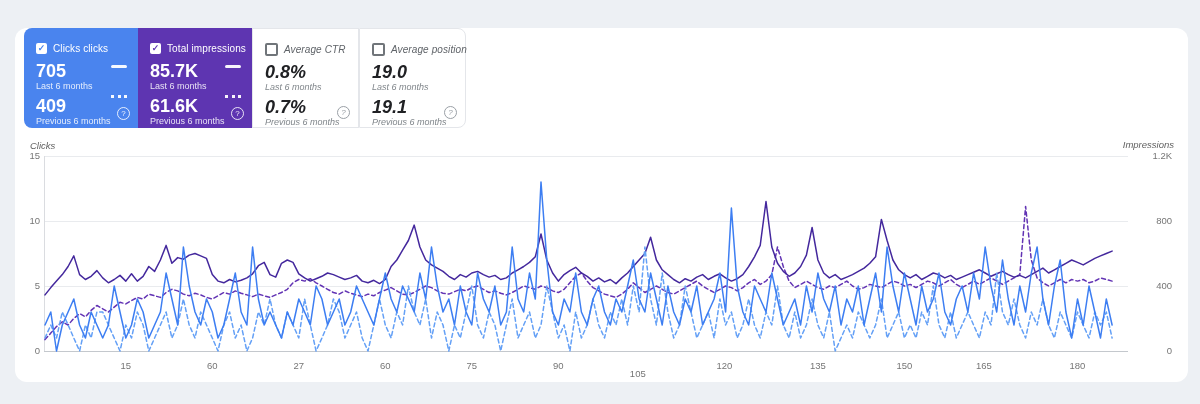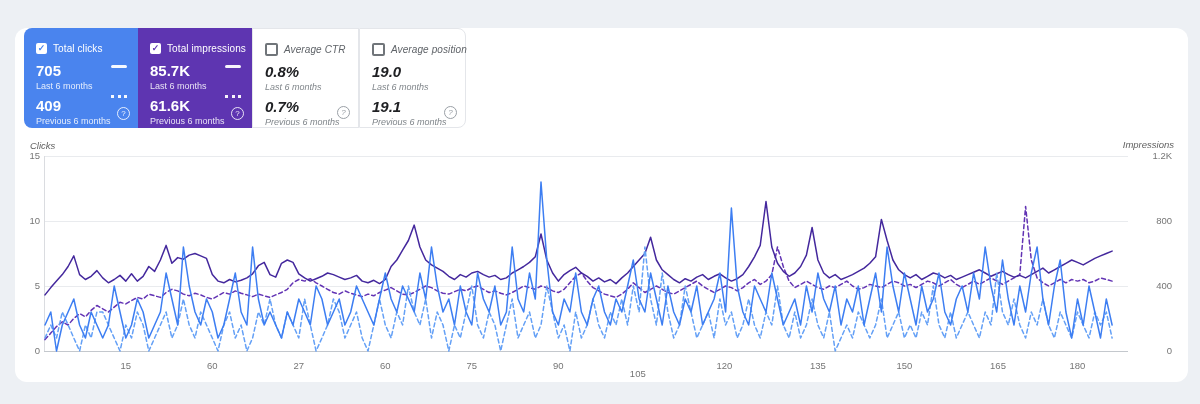--- a/index.html
+++ b/index.html
@@ -26,21 +26,21 @@
   .card-head{display:flex;align-items:center;gap:6px;height:16px;margin-top:2px;}
   .card-label{font-size:10px;letter-spacing:.1px;white-space:nowrap;}
   .card.unchecked .card-label{color:#5f6368;}
   .checkbox{
     width:11px;height:11px;border-radius:2px;flex:0 0 auto;
     display:flex;align-items:center;justify-content:center;
   }
   .card.checked .checkbox{background:#ffffff;}
   .card.checked .checkbox .mark{font-size:9px;font-weight:bold;line-height:1;}
   .card.unchecked .checkbox{border:2px solid #70757a;width:9px;height:9px;}
-  .card-value{font-size:15px;font-weight:bold;margin-top:7px;line-height:16px;}
+  .card-value{font-size:18px;font-weight:bold;margin-top:7px;line-height:16px;}
   .card-caption{font-size:9px;opacity:.85;margin-top:2px;line-height:10px;}
   .card.unchecked .card-caption{color:#80868b;opacity:1;}
   .trend{position:absolute;right:11px;width:16px;}
   .trend.solid{border-top:3px solid rgba(255,255,255,.95);border-radius:2px;top:37px;}
   .trend.dotted{border-top:3px dotted rgba(255,255,255,.95);top:67px;}
   .help{
     position:absolute;right:8px;bottom:8px;width:11px;height:11px;border-radius:50%;
     border:1px solid rgba(255,255,255,.85);color:rgba(255,255,255,.9);
     font-size:8px;line-height:11px;text-align:center;
   }
@@ -57,21 +57,21 @@
 <body style="background: rgb(237, 240, 244);">
 
 <div class="panel"></div>
 
 <div class="cards">
   <div class="card first checked" style="background: rgb(74, 132, 238); color: rgb(255, 255, 255);">
     <div class="card-head">
       <span class="checkbox">
           <span class="mark" style="color: rgb(74, 132, 238);">✓</span>
         </span>
-      <span class="card-label">Total clicks</span>
+      <span class="card-label">Clicks clicks</span>
     </div>
     <div class="card-value">705</div>
     <div class="card-caption">Last 6 months</div>
     <div class="card-value">409</div>
     <div class="card-caption">Previous 6 months</div>
     <span class="trend solid"></span>
     <span class="trend dotted"></span>
     <span class="help">?</span>
   </div>
   <div class="card checked" style="background: rgb(94, 53, 177); color: rgb(255, 255, 255);">
@@ -132,21 +132,21 @@
     <div class="tick" style="left: 110.752px; top: 360px; width: 30px; text-align: center;">15</div>
     <div class="tick" style="left: 197.272px; top: 360px; width: 30px; text-align: center;">60</div>
     <div class="tick" style="left: 283.792px; top: 360px; width: 30px; text-align: center;">27</div>
     <div class="tick" style="left: 370.312px; top: 360px; width: 30px; text-align: center;">60</div>
     <div class="tick" style="left: 456.832px; top: 360px; width: 30px; text-align: center;">75</div>
     <div class="tick" style="left: 543.352px; top: 360px; width: 30px; text-align: center;">90</div>
     <div class="tick" style="left: 629.872px; top: 368px; width: 30px; text-align: left;">105</div>
     <div class="tick" style="left: 716.392px; top: 360px; width: 30px; ">120</div>
     <div class="tick" style="left: 802.912px; top: 360px; width: 30px; text-align: center;">135</div>
     <div class="tick" style="left: 889.432px; top: 360px; width: 30px; text-align: center;">150</div>
-    <div class="tick" style="left: 975.952px; top: 360px; width: 30px; text-align: right;">165</div>
+    <div class="tick" style="left: 975.952px; top: 360px; width: 30px; text-align: left;">165</div>
     <div class="tick" style="left: 1062.47px; top: 360px; width: 30px; text-align: center;">180</div>
     <svg class="plot" width="1070" height="196" viewBox="0 0 1070 196" style="left: 44px; top: 156px;">
       <polyline points="1.0,183.6 6.8,177.1 12.5,170.6 18.3,165.8 24.1,169.0 29.8,162.5 35.6,157.6 41.4,160.9 47.1,154.4 52.9,149.5 58.7,152.8 64.4,156.0 70.2,151.1 76.0,146.3 81.8,147.9 87.5,144.6 93.3,141.4 99.1,143.0 104.8,138.1 110.6,139.8 116.4,141.4 122.1,136.5 127.9,133.3 133.7,134.9 139.4,138.1 145.2,139.8 151.0,137.3 156.7,138.9 162.5,141.4 168.3,143.0 174.0,139.8 179.8,136.5 185.6,138.1 191.3,134.9 197.1,137.3 202.9,138.9 208.6,140.6 214.4,138.1 220.2,139.8 226.0,141.4 231.7,138.9 237.5,136.5 243.3,133.3 249.0,126.8 254.8,123.5 260.6,125.1 266.3,122.7 272.1,126.8 277.9,130.0 283.6,133.3 289.4,136.5 295.2,138.1 300.9,134.9 306.7,137.3 312.5,138.9 318.2,140.6 324.0,138.1 329.8,139.8 335.5,136.5 341.3,134.1 347.1,131.6 352.8,134.9 358.6,138.1 364.4,138.9 370.2,136.5 375.9,133.3 381.7,130.0 387.5,131.6 393.2,134.9 399.0,137.3 404.8,138.1 410.5,135.7 416.3,133.3 422.1,134.9 427.8,131.6 433.6,130.0 439.4,133.3 445.1,136.5 450.9,134.9 456.7,137.3 462.4,138.9 468.2,136.5 474.0,133.3 479.7,130.0 485.5,131.6 491.3,133.3 497.0,130.0 502.8,131.6 508.6,134.9 514.4,136.5 520.1,133.3 525.9,126.8 531.7,120.3 537.4,117.0 543.2,125.1 549.0,131.6 554.7,134.9 560.5,138.1 566.3,139.8 572.0,141.4 577.8,138.1 583.6,133.3 589.3,126.8 595.1,131.6 600.9,136.5 606.6,133.3 612.4,130.0 618.2,133.3 623.9,136.5 629.7,138.1 635.5,134.9 641.2,131.6 647.0,128.4 652.8,125.1 658.6,130.0 664.3,133.3 670.1,136.5 675.9,133.3 681.6,130.0 687.4,131.6 693.2,134.9 698.9,131.6 704.7,126.8 710.5,123.5 716.2,128.4 722.0,125.1 727.8,118.6 733.5,91.0 739.3,110.5 745.1,125.1 750.8,131.6 756.6,128.4 762.4,125.1 768.1,128.4 773.9,131.6 779.7,133.3 785.4,130.0 791.2,131.6 797.0,128.4 802.8,125.1 808.5,130.0 814.3,133.3 820.1,131.6 825.8,128.4 831.6,130.0 837.4,131.6 843.1,128.4 848.9,125.1 854.7,126.8 860.4,130.0 866.2,128.4 872.0,131.6 877.7,128.4 883.5,125.1 889.3,126.8 895.0,130.0 900.8,126.8 906.6,123.5 912.3,128.4 918.1,131.6 923.9,128.4 929.6,125.1 935.4,128.4 941.2,125.1 947.0,121.9 952.7,125.1 958.5,128.4 964.3,125.1 970.0,121.9 975.8,118.6 981.6,50.4 987.3,104.0 993.1,121.9 998.9,126.8 1004.6,130.0 1010.4,126.8 1016.2,123.5 1021.9,126.8 1027.7,123.5 1033.5,125.1 1039.2,123.5 1045.0,126.8 1050.8,125.1 1056.5,121.9 1062.3,123.5 1068.1,125.1" fill="none" stroke="#6233b4" stroke-width="1.5" stroke-linejoin="round" stroke-linecap="round" stroke-dasharray="4 3"></polyline>
       <polyline points="1.0,138.9 6.8,131.6 12.5,125.1 18.3,118.6 24.1,110.5 29.8,99.9 35.6,118.6 41.4,123.5 47.1,120.3 52.9,114.6 58.7,121.9 64.4,126.8 70.2,123.5 76.0,119.4 81.8,125.1 87.5,117.8 93.3,125.1 99.1,120.3 104.8,110.5 110.6,115.4 116.4,104.0 122.1,89.4 127.9,107.3 133.7,101.6 139.4,103.2 145.2,99.1 151.0,97.5 156.7,99.9 162.5,102.4 168.3,118.6 174.0,125.1 179.8,126.8 185.6,123.5 191.3,125.9 197.1,124.3 202.9,121.9 208.6,117.8 214.4,109.7 220.2,106.4 226.0,118.6 231.7,121.1 237.5,107.3 243.3,104.0 249.0,106.4 254.8,117.8 260.6,121.9 266.3,125.1 272.1,122.7 277.9,120.3 283.6,117.0 289.4,118.6 295.2,121.1 300.9,123.5 306.7,121.9 312.5,119.4 318.2,125.1 324.0,126.8 329.8,124.3 335.5,127.6 341.3,123.5 347.1,110.5 352.8,104.0 358.6,94.2 364.4,84.5 370.2,69.1 375.9,91.0 381.7,104.0 387.5,108.9 393.2,112.1 399.0,115.4 404.8,120.3 410.5,123.5 416.3,118.6 422.1,121.1 427.8,117.0 433.6,115.4 439.4,118.6 445.1,121.1 450.9,119.4 456.7,123.5 462.4,121.9 468.2,117.0 474.0,113.8 479.7,110.5 485.5,106.4 491.3,100.8 497.0,78.0 502.8,104.0 508.6,117.0 514.4,125.1 520.1,118.6 525.9,114.6 531.7,111.3 537.4,117.0 543.2,120.3 549.0,125.1 554.7,121.9 560.5,125.9 566.3,123.5 572.0,127.6 577.8,121.9 583.6,117.0 589.3,110.5 595.1,104.0 600.9,97.5 606.6,81.2 612.4,104.0 618.2,113.8 623.9,118.6 629.7,123.5 635.5,126.8 641.2,122.7 647.0,125.1 652.8,121.1 658.6,118.6 664.3,123.5 670.1,120.3 675.9,117.8 681.6,121.9 687.4,125.1 693.2,122.7 698.9,118.6 704.7,110.5 710.5,100.8 716.2,89.4 722.0,45.5 727.8,91.0 733.5,107.3 739.3,115.4 745.1,120.3 750.8,117.0 756.6,110.5 762.4,99.1 768.1,71.5 773.9,104.0 779.7,117.0 785.4,121.9 791.2,118.6 797.0,123.5 802.8,121.1 808.5,118.6 814.3,115.4 820.1,112.1 825.8,107.3 831.6,100.8 837.4,63.4 843.1,84.5 848.9,104.0 854.7,113.8 860.4,118.6 866.2,121.9 872.0,118.6 877.7,123.5 883.5,120.3 889.3,117.0 895.0,118.6 900.8,121.9 906.6,119.4 912.3,123.5 918.1,121.1 923.9,118.6 929.6,116.2 935.4,113.8 941.2,117.0 947.0,120.3 952.7,117.8 958.5,115.4 964.3,118.6 970.0,121.1 975.8,119.4 981.6,121.9 987.3,118.6 993.1,115.4 998.9,112.1 1004.6,117.0 1010.4,113.8 1016.2,110.5 1021.9,107.3 1027.7,104.0 1033.5,106.4 1039.2,108.9 1045.0,105.6 1050.8,102.4 1056.5,99.9 1062.3,97.5 1068.1,95.1" fill="none" stroke="#44289d" stroke-width="1.5" stroke-linejoin="round" stroke-linecap="round"></polyline>
       <polyline points="1.0,182.0 6.8,169.0 12.5,182.0 18.3,156.0 24.1,169.0 29.8,182.0 35.6,195.0 41.4,169.0 47.1,182.0 52.9,156.0 58.7,156.0 64.4,169.0 70.2,182.0 76.0,195.0 81.8,169.0 87.5,182.0 93.3,156.0 99.1,169.0 104.8,195.0 110.6,182.0 116.4,169.0 122.1,156.0 127.9,182.0 133.7,169.0 139.4,143.0 145.2,169.0 151.0,182.0 156.7,156.0 162.5,169.0 168.3,182.0 174.0,195.0 179.8,169.0 185.6,156.0 191.3,182.0 197.1,169.0 202.9,195.0 208.6,182.0 214.4,156.0 220.2,169.0 226.0,143.0 231.7,169.0 237.5,182.0 243.3,156.0 249.0,169.0 254.8,182.0 260.6,143.0 266.3,169.0 272.1,195.0 277.9,182.0 283.6,169.0 289.4,143.0 295.2,156.0 300.9,182.0 306.7,169.0 312.5,156.0 318.2,182.0 324.0,195.0 329.8,169.0 335.5,143.0 341.3,169.0 347.1,182.0 352.8,156.0 358.6,169.0 364.4,130.0 370.2,156.0 375.9,169.0 381.7,143.0 387.5,182.0 393.2,156.0 399.0,169.0 404.8,195.0 410.5,169.0 416.3,182.0 422.1,156.0 427.8,130.0 433.6,169.0 439.4,182.0 445.1,156.0 450.9,169.0 456.7,195.0 462.4,169.0 468.2,143.0 474.0,182.0 479.7,169.0 485.5,156.0 491.3,182.0 497.0,169.0 502.8,130.0 508.6,156.0 514.4,182.0 520.1,169.0 525.9,195.0 531.7,156.0 537.4,182.0 543.2,169.0 549.0,143.0 554.7,169.0 560.5,182.0 566.3,156.0 572.0,169.0 577.8,143.0 583.6,169.0 589.3,130.0 595.1,156.0 600.9,91.0 606.6,143.0 612.4,169.0 618.2,117.0 623.9,156.0 629.7,182.0 635.5,169.0 641.2,130.0 647.0,156.0 652.8,182.0 658.6,169.0 664.3,156.0 670.1,182.0 675.9,143.0 681.6,169.0 687.4,156.0 693.2,182.0 698.9,169.0 704.7,143.0 710.5,169.0 716.2,182.0 722.0,156.0 727.8,169.0 733.5,130.0 739.3,169.0 745.1,182.0 750.8,156.0 756.6,182.0 762.4,169.0 768.1,143.0 773.9,169.0 779.7,182.0 785.4,156.0 791.2,195.0 797.0,182.0 802.8,169.0 808.5,182.0 814.3,156.0 820.1,169.0 825.8,182.0 831.6,169.0 837.4,143.0 843.1,182.0 848.9,169.0 854.7,156.0 860.4,182.0 866.2,169.0 872.0,182.0 877.7,156.0 883.5,169.0 889.3,130.0 895.0,169.0 900.8,182.0 906.6,156.0 912.3,182.0 918.1,169.0 923.9,156.0 929.6,169.0 935.4,182.0 941.2,156.0 947.0,169.0 952.7,117.0 958.5,156.0 964.3,169.0 970.0,143.0 975.8,169.0 981.6,182.0 987.3,156.0 993.1,169.0 998.9,143.0 1004.6,169.0 1010.4,182.0 1016.2,156.0 1021.9,169.0 1027.7,182.0 1033.5,156.0 1039.2,169.0 1045.0,182.0 1050.8,156.0 1056.5,169.0 1062.3,156.0 1068.1,182.0" fill="none" stroke="#64a0f6" stroke-width="1.5" stroke-linejoin="round" stroke-linecap="round" stroke-dasharray="4 3"></polyline>
       <polyline points="1.0,169.0 6.8,156.0 12.5,195.0 18.3,169.0 24.1,156.0 29.8,143.0 35.6,169.0 41.4,182.0 47.1,156.0 52.9,169.0 58.7,182.0 64.4,169.0 70.2,130.0 76.0,156.0 81.8,182.0 87.5,169.0 93.3,143.0 99.1,156.0 104.8,182.0 110.6,169.0 116.4,156.0 122.1,117.0 127.9,143.0 133.7,169.0 139.4,91.0 145.2,130.0 151.0,156.0 156.7,169.0 162.5,143.0 168.3,156.0 174.0,182.0 179.8,169.0 185.6,143.0 191.3,117.0 197.1,156.0 202.9,169.0 208.6,91.0 214.4,143.0 220.2,169.0 226.0,156.0 231.7,169.0 237.5,182.0 243.3,156.0 249.0,169.0 254.8,143.0 260.6,156.0 266.3,169.0 272.1,130.0 277.9,143.0 283.6,169.0 289.4,156.0 295.2,143.0 300.9,169.0 306.7,156.0 312.5,130.0 318.2,143.0 324.0,156.0 329.8,169.0 335.5,143.0 341.3,117.0 347.1,143.0 352.8,156.0 358.6,130.0 364.4,143.0 370.2,156.0 375.9,117.0 381.7,143.0 387.5,91.0 393.2,130.0 399.0,156.0 404.8,143.0 410.5,169.0 416.3,130.0 422.1,156.0 427.8,169.0 433.6,117.0 439.4,143.0 445.1,156.0 450.9,130.0 456.7,169.0 462.4,156.0 468.2,91.0 474.0,143.0 479.7,156.0 485.5,117.0 491.3,143.0 497.0,26.0 502.8,104.0 508.6,156.0 514.4,169.0 520.1,143.0 525.9,156.0 531.7,117.0 537.4,156.0 543.2,169.0 549.0,143.0 554.7,130.0 560.5,156.0 566.3,169.0 572.0,143.0 577.8,156.0 583.6,130.0 589.3,104.0 595.1,143.0 600.9,156.0 606.6,117.0 612.4,143.0 618.2,169.0 623.9,130.0 629.7,156.0 635.5,169.0 641.2,143.0 647.0,156.0 652.8,130.0 658.6,169.0 664.3,156.0 670.1,143.0 675.9,117.0 681.6,156.0 687.4,52.0 693.2,130.0 698.9,156.0 704.7,169.0 710.5,130.0 716.2,143.0 722.0,156.0 727.8,117.0 733.5,143.0 739.3,169.0 745.1,156.0 750.8,143.0 756.6,169.0 762.4,130.0 768.1,156.0 773.9,117.0 779.7,143.0 785.4,156.0 791.2,130.0 797.0,169.0 802.8,143.0 808.5,156.0 814.3,130.0 820.1,169.0 825.8,143.0 831.6,117.0 837.4,156.0 843.1,91.0 848.9,130.0 854.7,156.0 860.4,117.0 866.2,143.0 872.0,169.0 877.7,130.0 883.5,156.0 889.3,143.0 895.0,117.0 900.8,156.0 906.6,169.0 912.3,143.0 918.1,130.0 923.9,156.0 929.6,117.0 935.4,143.0 941.2,91.0 947.0,130.0 952.7,156.0 958.5,104.0 964.3,143.0 970.0,169.0 975.8,130.0 981.6,156.0 987.3,117.0 993.1,91.0 998.9,143.0 1004.6,169.0 1010.4,130.0 1016.2,104.0 1021.9,156.0 1027.7,182.0 1033.5,143.0 1039.2,169.0 1045.0,130.0 1050.8,156.0 1056.5,182.0 1062.3,143.0 1068.1,169.0" fill="none" stroke="#3d7ef2" stroke-width="1.5" stroke-linejoin="round" stroke-linecap="round"></polyline>
     </svg>
   </div>
 
 </body></html>

